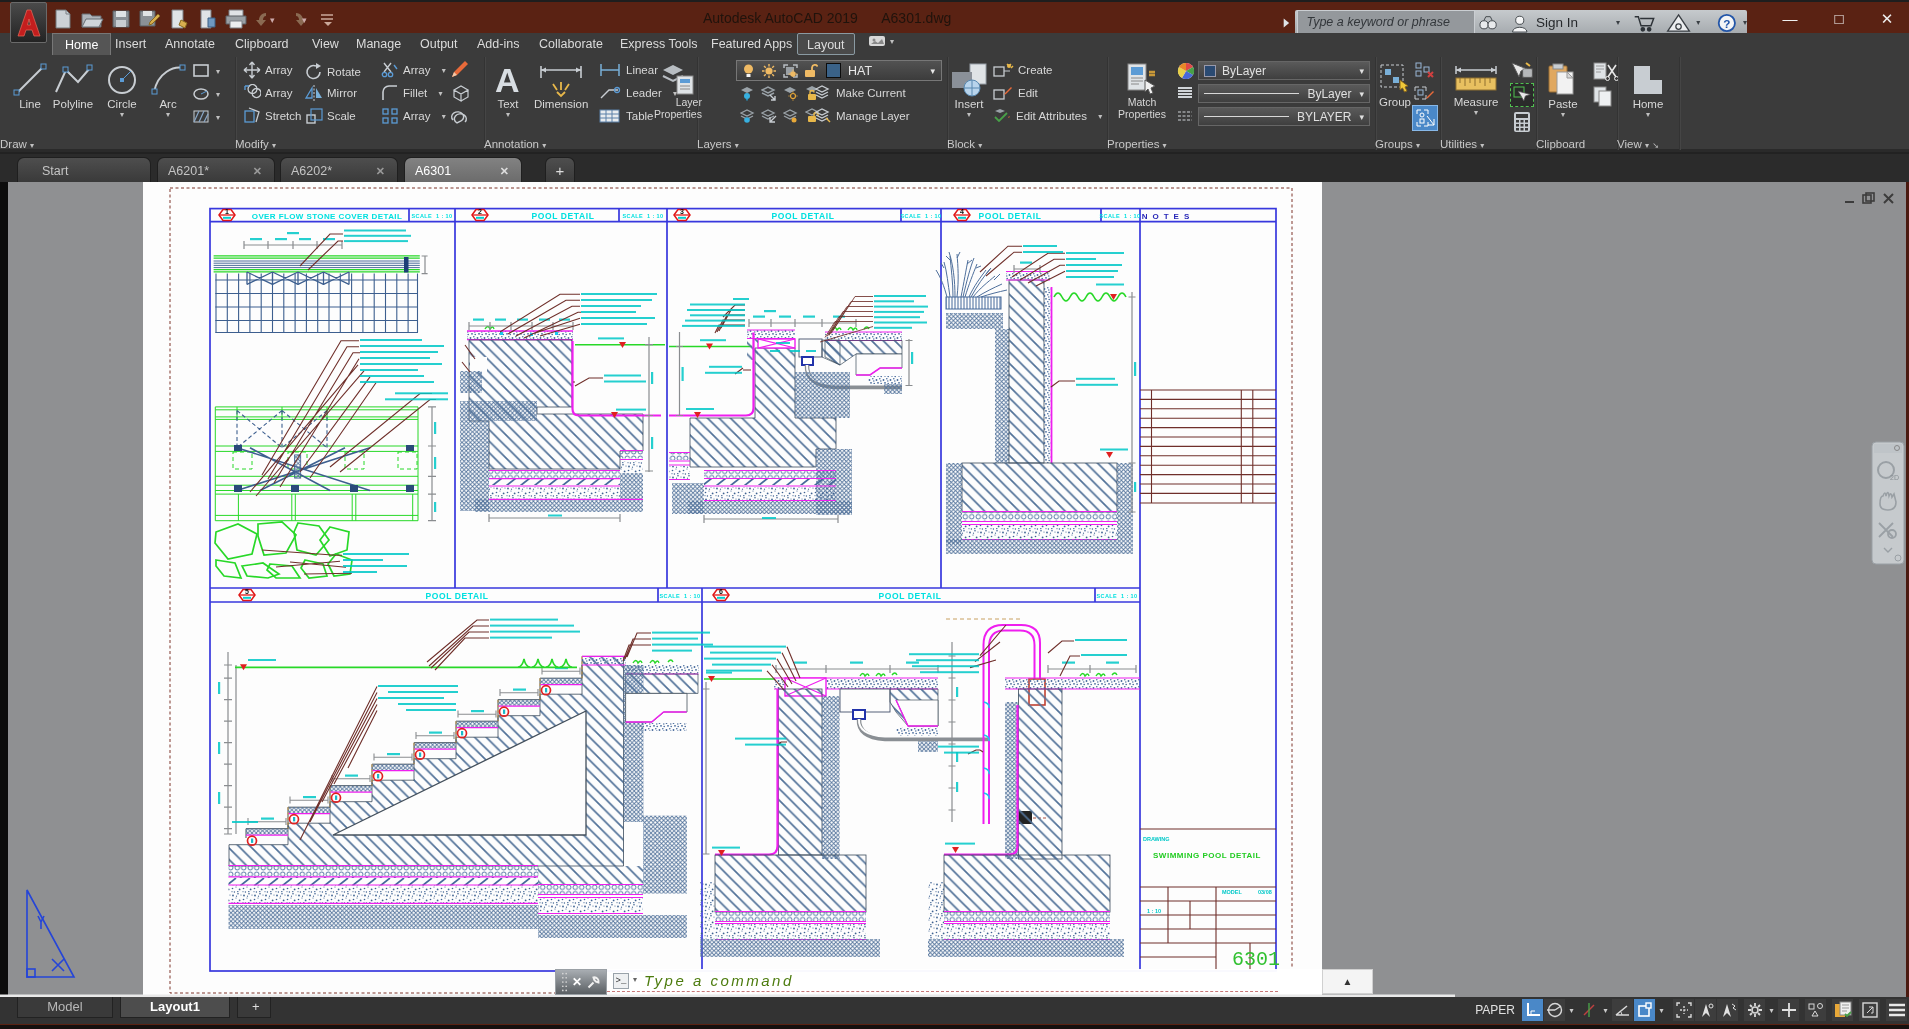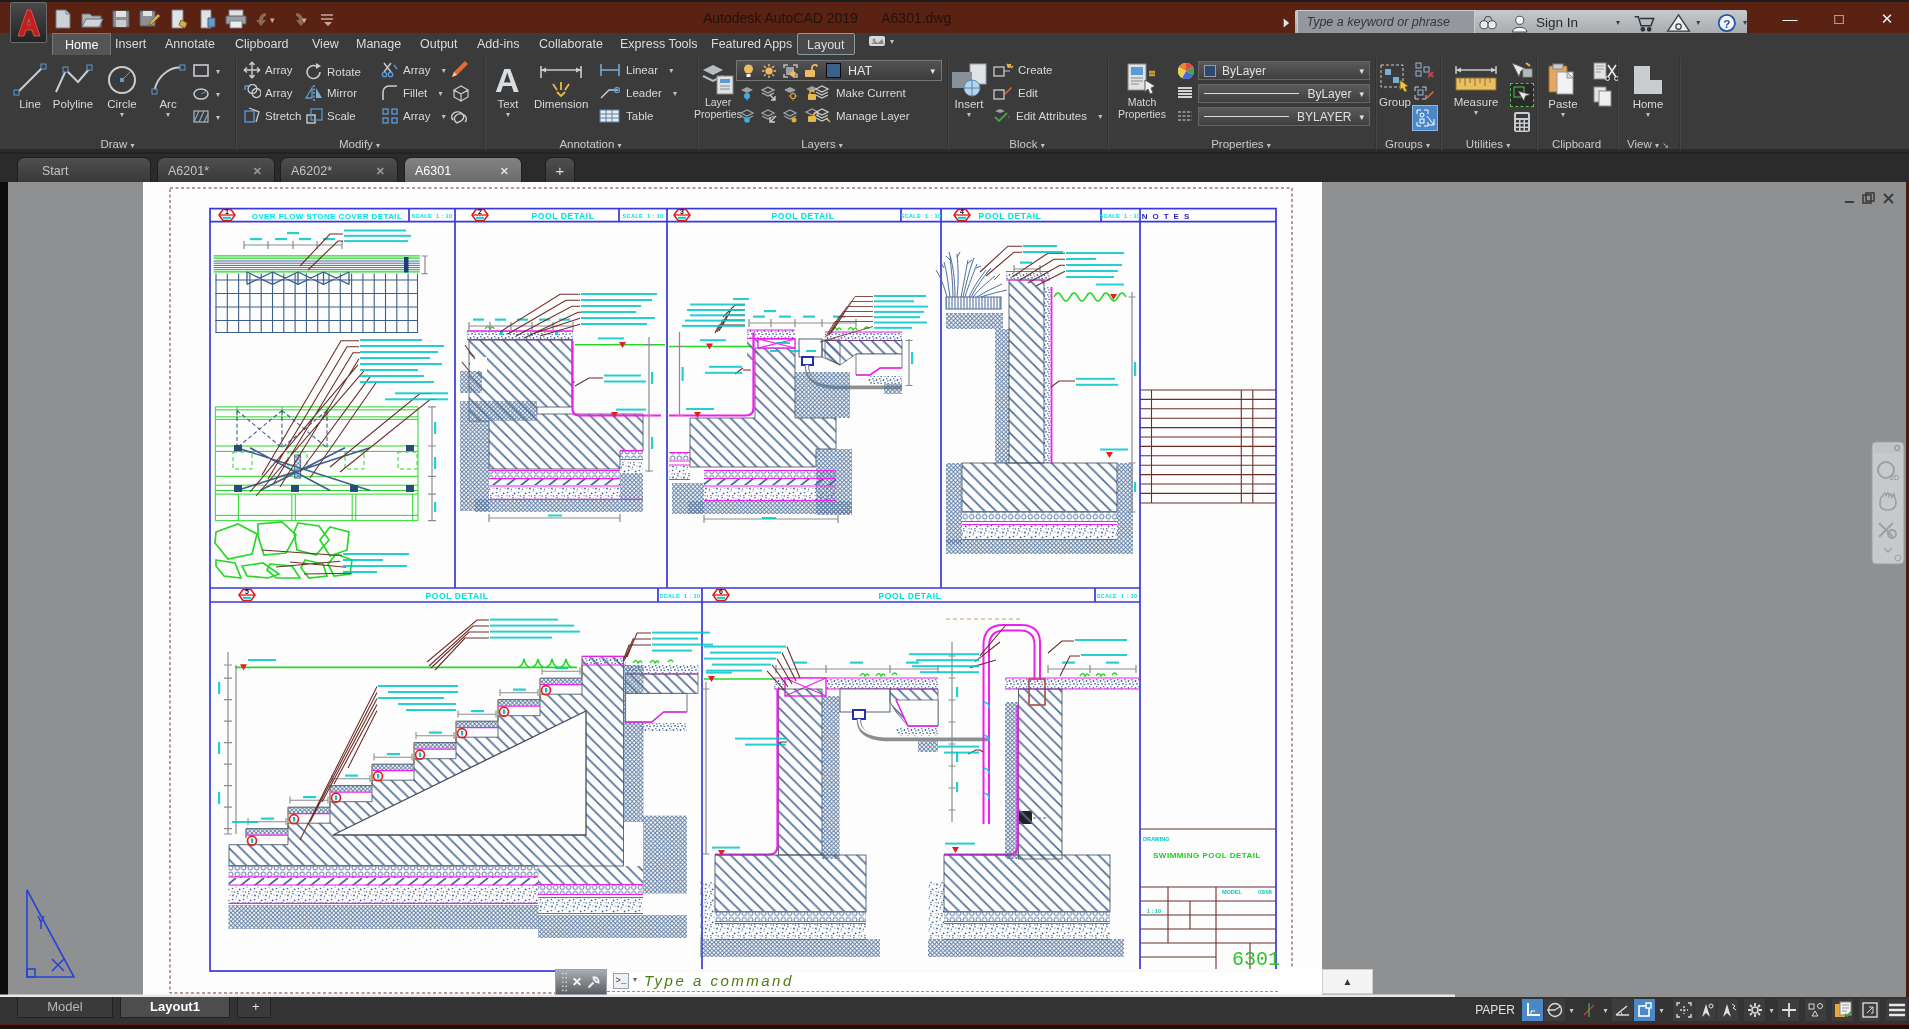--- a/index.html
+++ b/index.html
@@ -14,21 +14,21 @@
 #searchbox{width:196px;height:25px;background:#94989c;border:1px solid #caced2;color:#33373b;font-style:italic;font-size:12.5px;line-height:23px;padding-left:8px}
 .winbtn{position:absolute;top:6px;width:46px;height:22px;color:#f0f0f0;text-align:center;font-size:15px;line-height:22px}
 
 #tabrow{position:absolute;left:0;top:33px;width:1909px;height:22px;background:#3b3b3b}
 .rtab{position:absolute;top:0;height:22px;line-height:22px;color:#dcdcdc;font-size:12.5px;white-space:nowrap}
 #tab-home{background:#555;border:1px solid #777;border-bottom:none;color:#fff;padding:0 12px;left:52px}
 #tab-layout{border:1px solid #8a9aa2;background:#4a4a4a;padding:0 9px;left:797px;border-radius:2px}
 
 #ribbon{position:absolute;left:0;top:55px;width:1909px;height:97px;background:#3b3b3b;border-bottom:3px solid #2a2a2a}
 .pdiv{position:absolute;top:2px;width:2px;height:93px;background:#333;border-right:1px solid #454545}
-.plabel{position:absolute;top:83px;height:14px;width:100%;color:#c8c8c8;font-size:11.5px;text-align:center}
+.plabel{position:absolute;top:83px;height:14px;width:100%;color:#c8c8c8;font-size:11.5px;text-align:left}
 .bigicon{position:absolute;display:flex;flex-direction:column;align-items:center;color:#d8d8d8;font-size:11.5px}
 .smallrow{position:absolute;display:flex;align-items:center;gap:4px;color:#d8d8d8;font-size:11.5px;height:18px}
 .carat{font-size:8px;color:#c0c0c0}
 
 #filetabs{position:absolute;left:0;top:152px;width:1909px;height:30px;background:#2b2b2b;border-top:2px solid #222}
 .ftab{position:absolute;top:3px;height:27px;border-radius:7px 7px 0 0;color:#c4c4c4;font-size:12.5px;line-height:26px;background:linear-gradient(180deg,#4e4e4e,#383838);border:1px solid #1f1f1f;border-bottom:none}
 .ftab .fx{color:#9a9a9a;font-weight:bold;font-size:11px}
 
 #canvas{position:absolute;left:0;top:182px}
 
@@ -335,21 +335,21 @@
         </svg><span>Leader</span>&nbsp;<span class="carat">▾</span></div>
     <div class="smallrow" style="left:598px;top:52px">
         <svg width="24" height="16" viewBox="0 0 24 16">
           <rect x="2" y="2" width="19" height="12" fill="#e8ecef"></rect>
           <path d="M2 6 h19 M2 10 h19 M8 2 v12 M14 2 v12" stroke="#5a80a8" stroke-width="1"></path>
           <rect x="2" y="2" width="19" height="12" fill="none" stroke="#5a80a8"></rect>
         </svg>
         <span>Table</span>
       </div>
 
-    <div class="bigicon" style="left:698px;top:7px;width:40px;font-size:10.5px;line-height:12px;text-align:center">
+    <div class="bigicon" style="left:658px;top:7px;width:40px;font-size:10.5px;line-height:12px;text-align:right">
         <svg width="34" height="34" viewBox="0 0 34 34">
           <path d="M2 8 l10 -5 10 5 -10 5 z" fill="#b8bdc2"></path>
           <path d="M2 14 l10 5 10 -5" fill="none" stroke="#b8bdc2" stroke-width="2"></path>
           <rect x="16" y="14" width="16" height="18" fill="#dfe3e6" stroke="#888"></rect>
           <rect x="19" y="17" width="10" height="4" fill="#5b9bd5"></rect>
           <path d="M19 24 h10 M19 27 h10" stroke="#888"></path>
         </svg>
         <span>Layer<br>Properties</span>
       </div>
 

